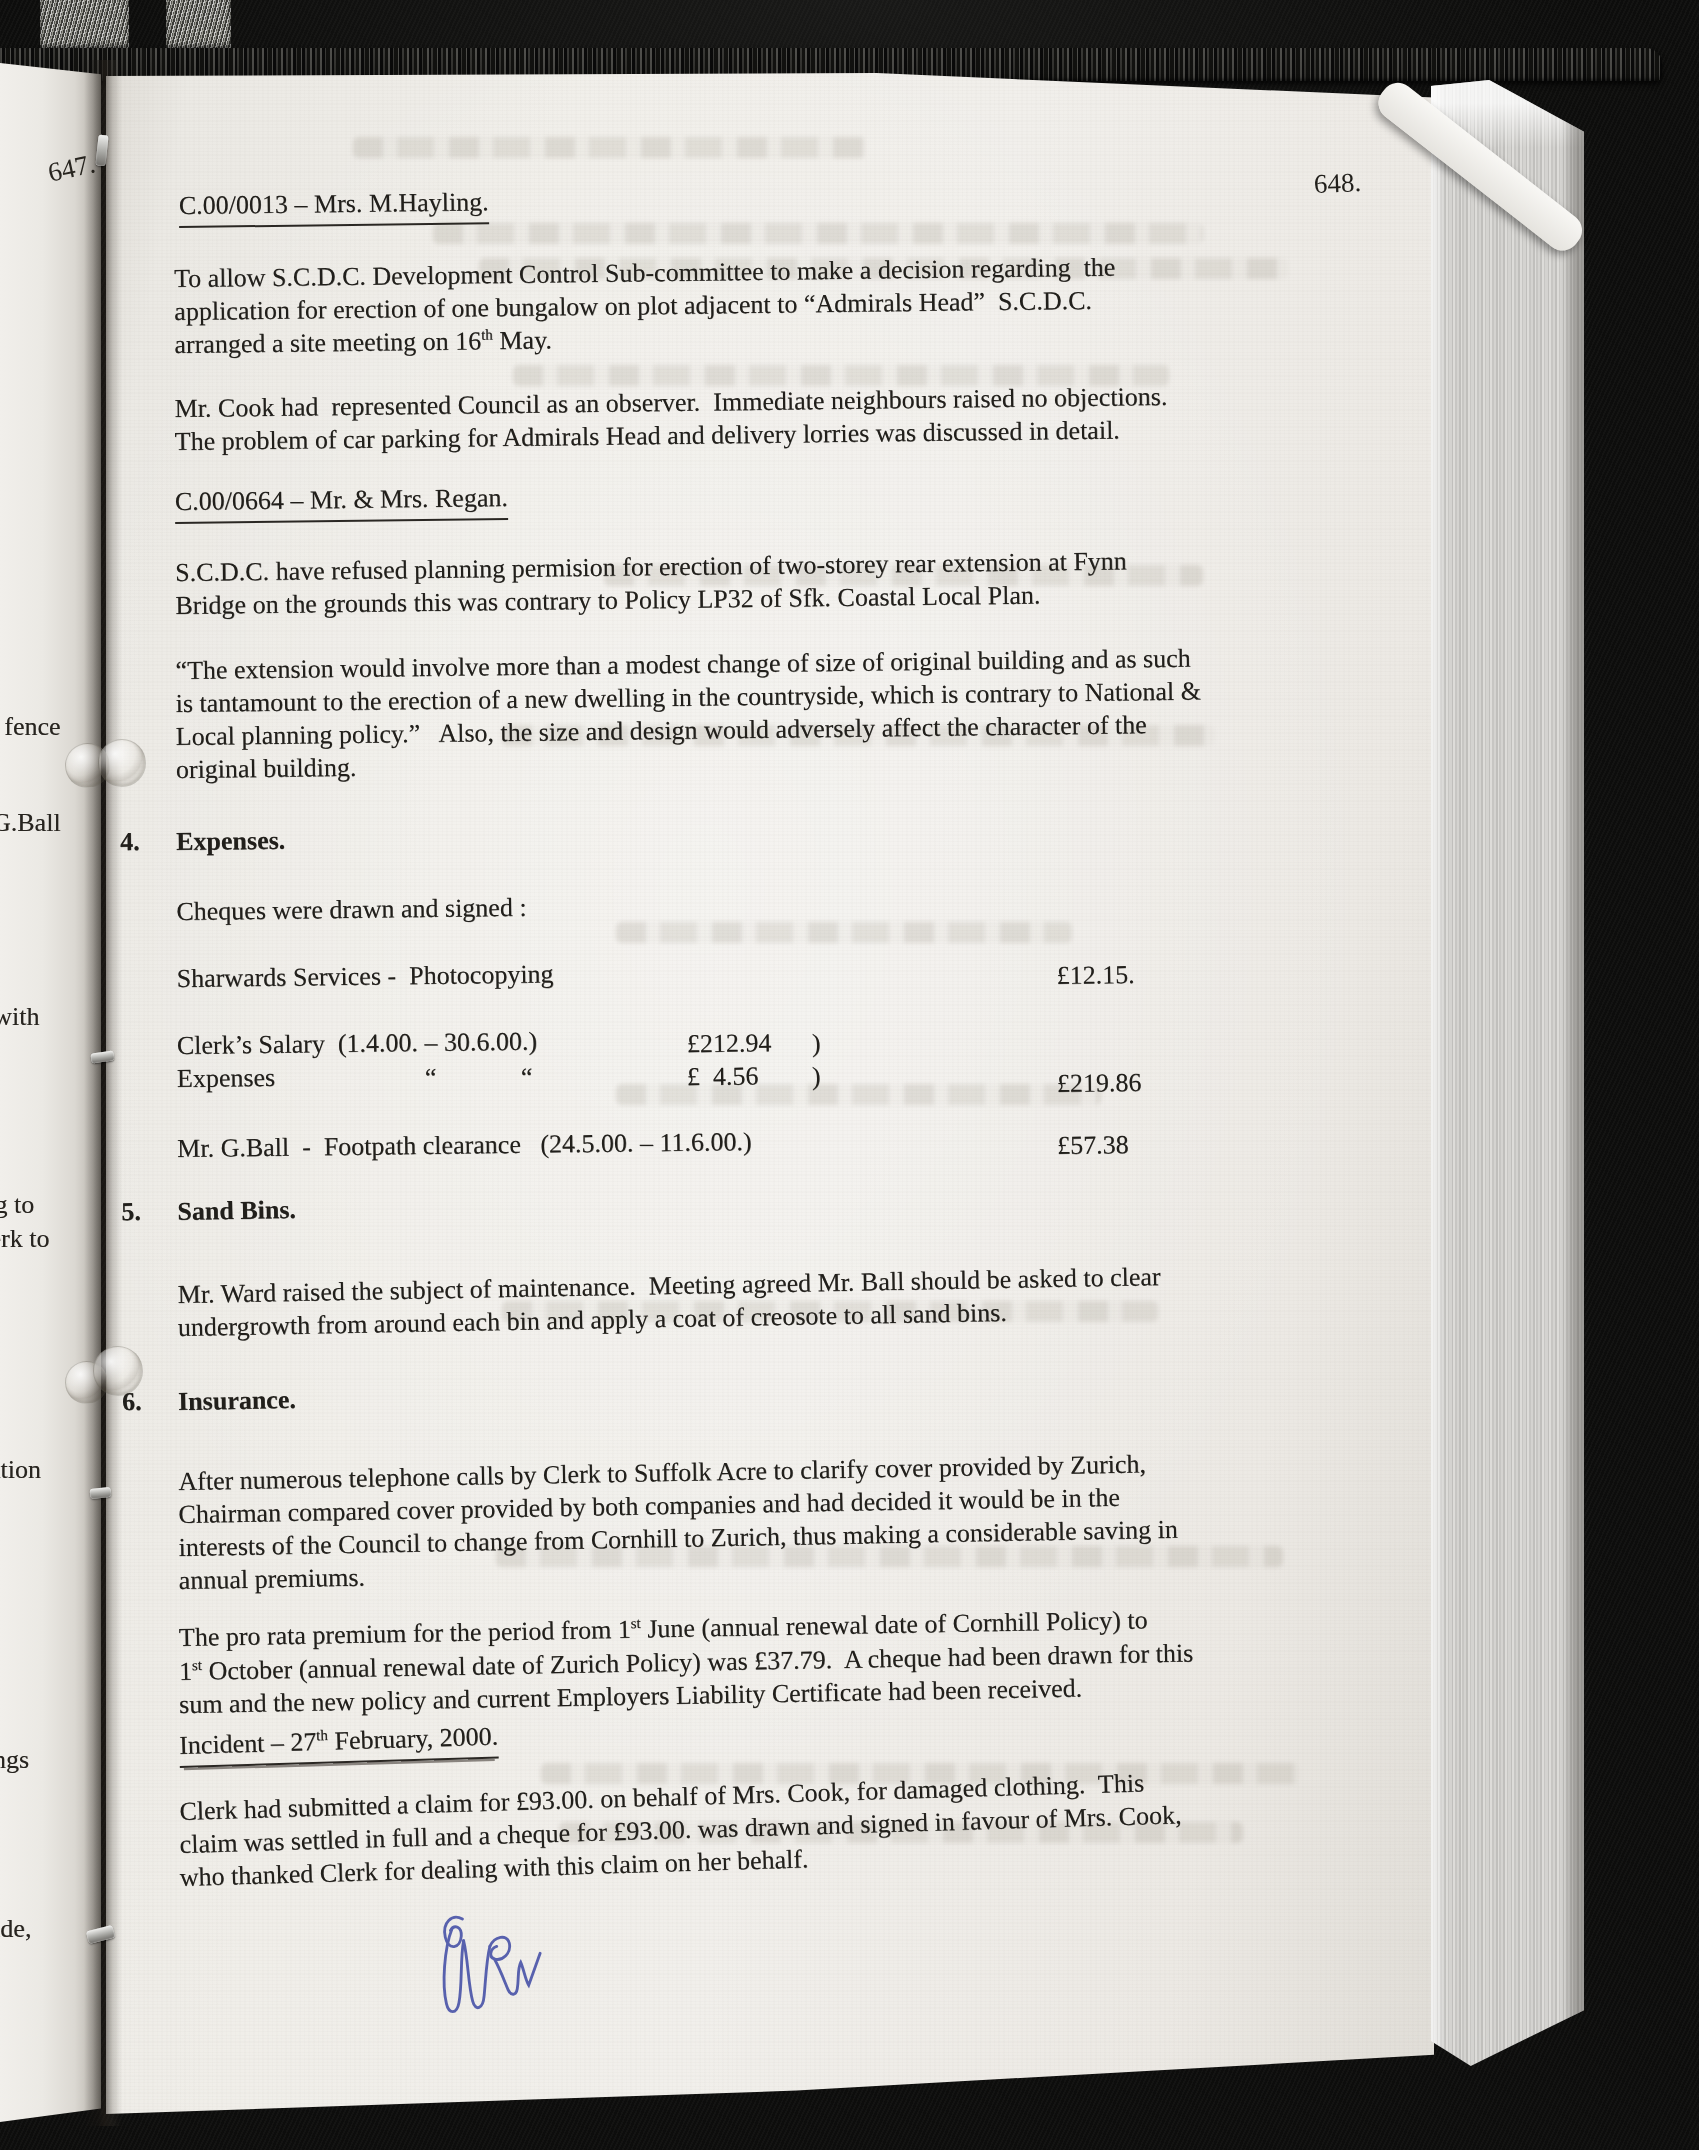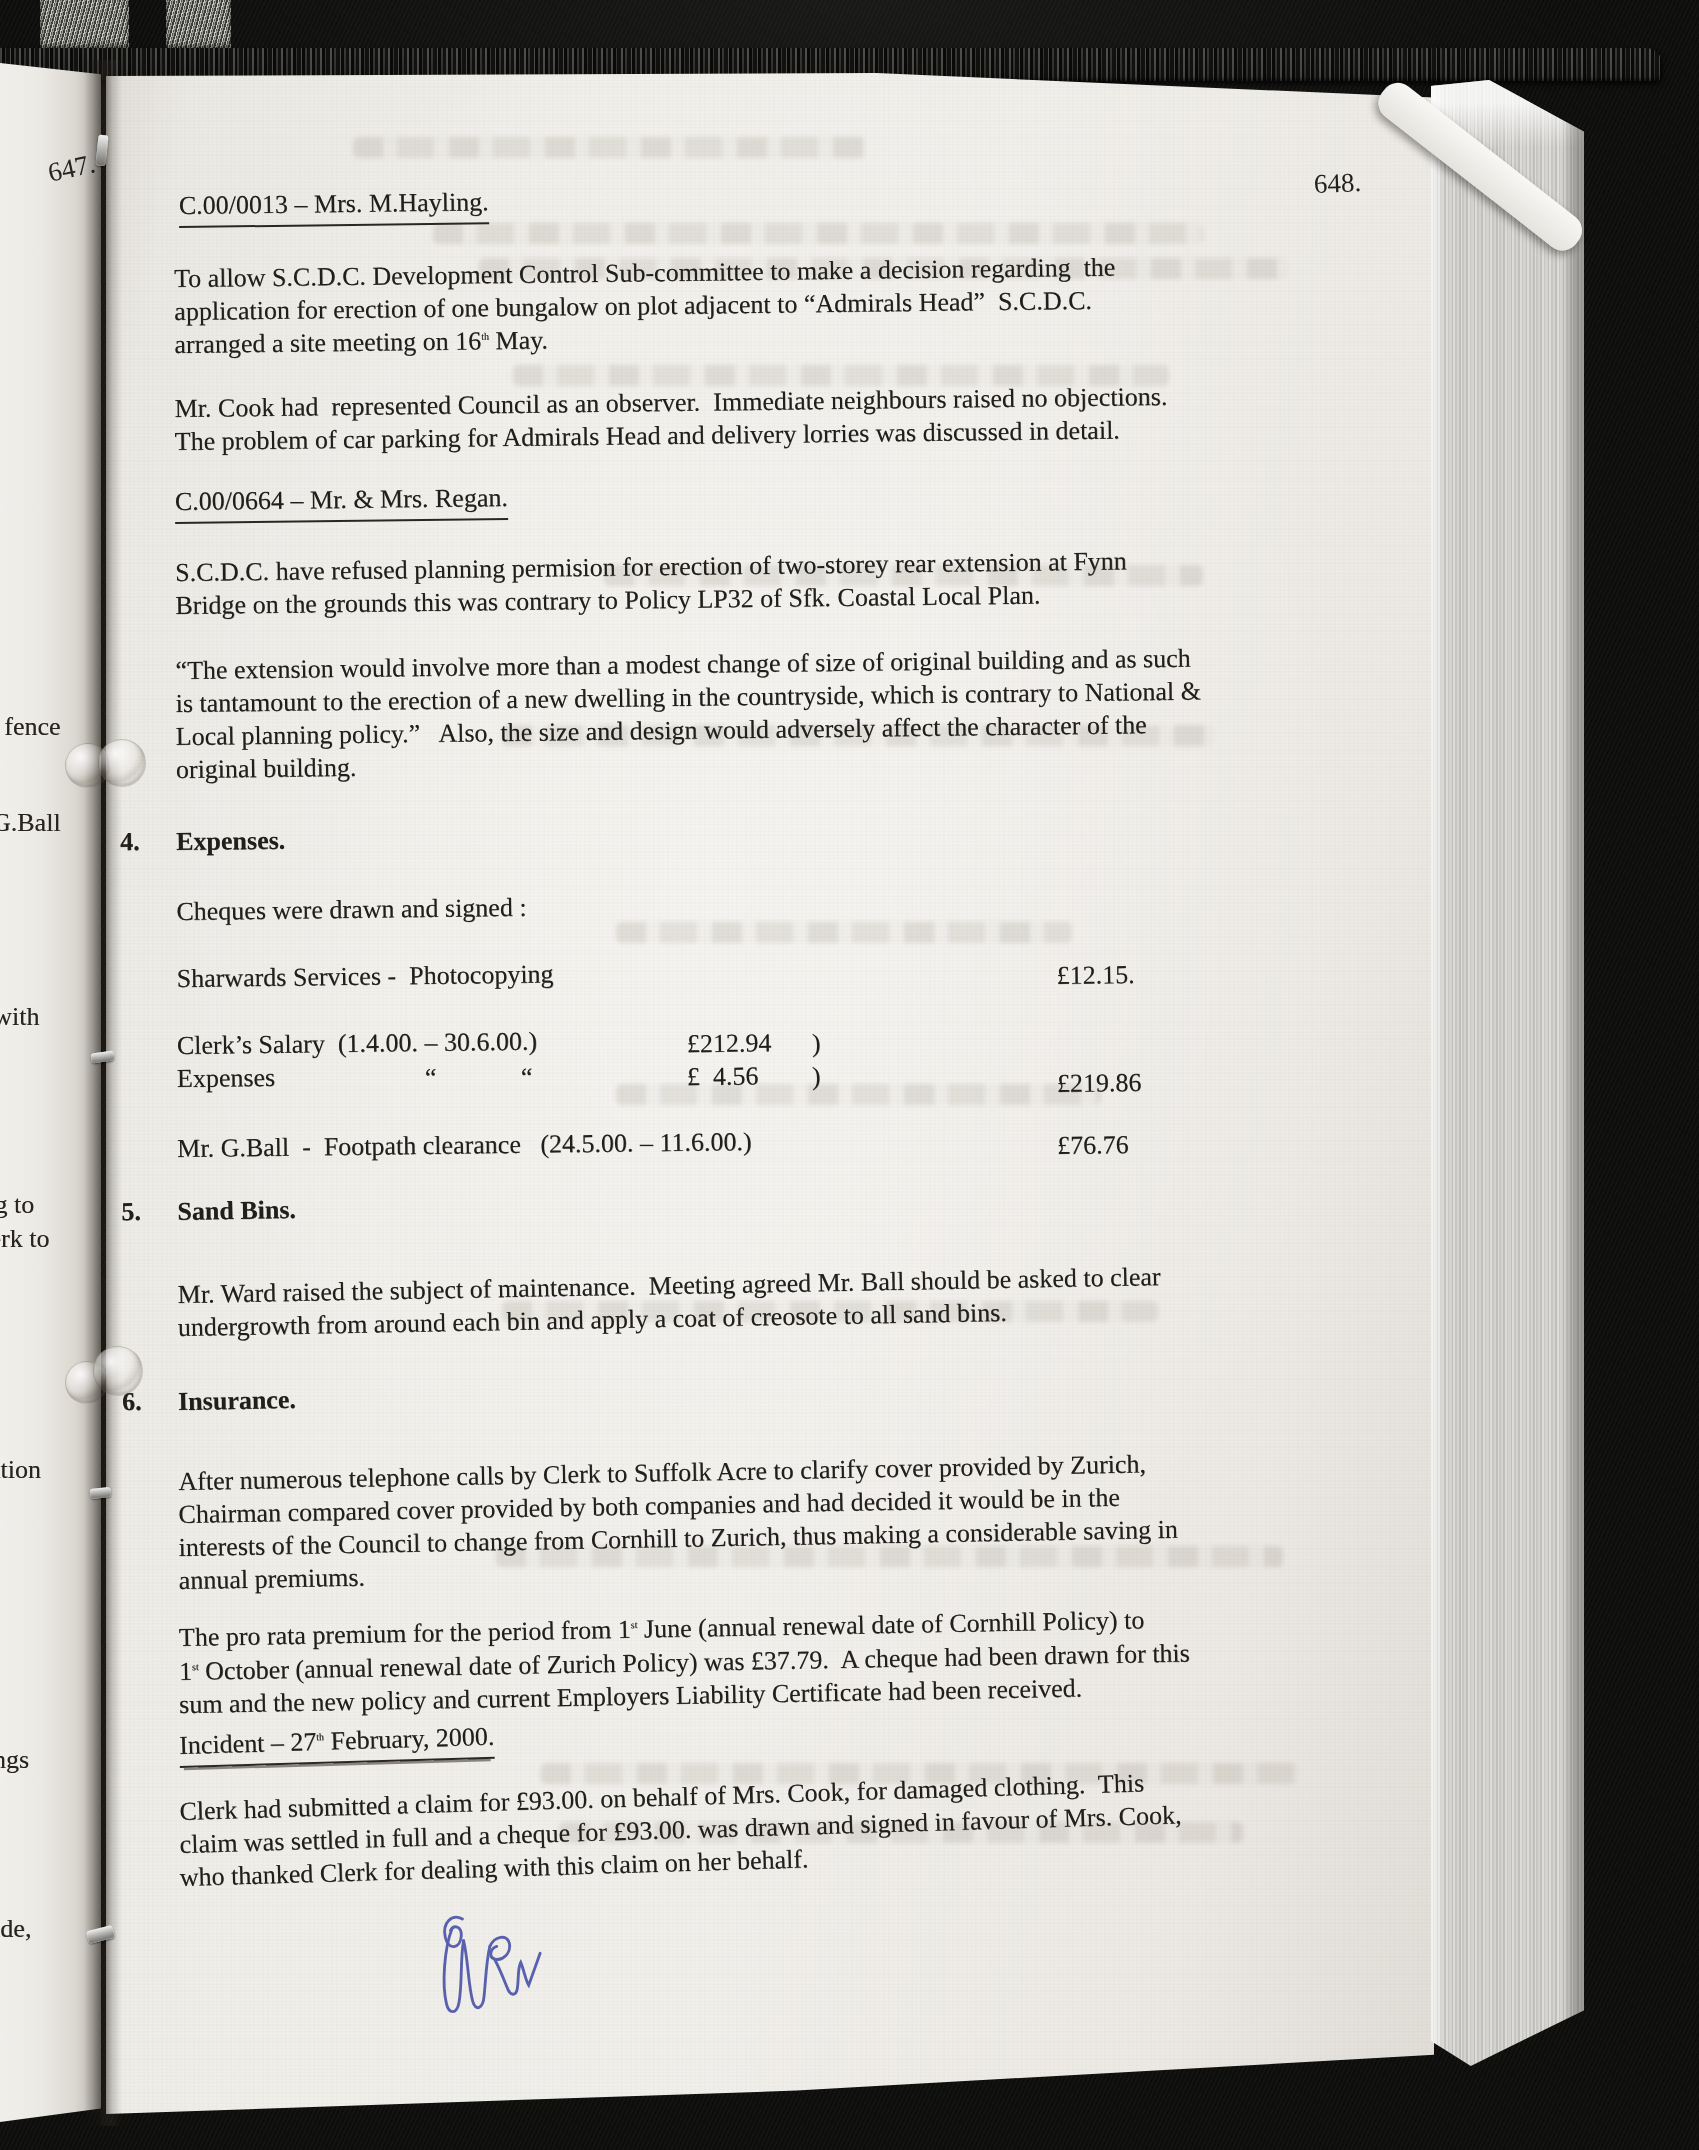--- a/index.html
+++ b/index.html
@@ -51,21 +51,21 @@
      background:
        repeating-linear-gradient(0deg, rgba(120,112,100,.025) 0 1.1px, transparent 1.1px 3.4px),
        repeating-linear-gradient(90deg, rgba(120,112,100,.02) 0 1.7px, transparent 1.7px 4.6px);}
   .textlayer{position:absolute;inset:0;color:#211f1b;transform:rotate(-0.2deg);}
   .tl{position:absolute;white-space:pre;font-size:26px;line-height:33px;
       text-shadow:0.3px 0.3px 0.5px rgba(42,40,36,.55);}
   .b{font-weight:bold;}
   .u{display:inline-block;border-bottom:2.3px solid #2a2723;padding-bottom:4px;}
   .u2{display:inline-block;border-bottom:2.3px solid #2a2723;padding-bottom:4px;
       box-shadow:0 6.3px 0 -4px rgba(52,46,40,.55);}
-  sup.sp{font-size:10px;vertical-align:super;line-height:0;font-family:Liberation Serif, serif;}
+  sup.sp{font-size:15px;vertical-align:super;line-height:0;font-family:Liberation Serif, serif;}
   .tilt1{transform:rotate(-0.5deg);transform-origin:left center;}
   .tilt2{transform:rotate(-0.85deg);transform-origin:left center;}
   .tilt3{transform:rotate(-1.5deg);transform-origin:left center;}
   .p648num{position:absolute;left:1211px;top:97px;font-size:27px;transform:rotate(-2deg);}
   .bleed{position:absolute;height:20.5px;filter:blur(2.3px);border-radius:5.7px;pointer-events:none;
      background:repeating-linear-gradient(90deg,rgba(128,120,104,.17) 0 30px,rgba(128,120,104,.03) 30px 44px,
         rgba(128,120,104,.14) 44px 81px,rgba(128,120,104,.03) 81px 96px);}
   
   .stack{position:absolute;left:1431px;top:80px;width:153px;height:1992px;
      background:
@@ -165,21 +165,21 @@
     <div>
       <div class="tl tilt1" style="left:71px;top:987px;">Expenses</div>
       <div class="tl tilt1" style="left:319px;top:987px;">“</div>
       <div class="tl tilt1" style="left:415px;top:987px;">“</div>
       <div class="tl tilt1" style="left:581px;top:987px;">£  4.56</div>
       <div class="tl tilt1" style="left:706px;top:987px;">)</div>
       <div class="tl tilt1" style="left:951px;top:995px;">£219.86</div>
     </div>
     <div>
       <div class="tl tilt1" style="left:71px;top:1057px;">Mr. G.Ball  -  Footpath clearance   (24.5.00. – 11.6.00.)</div>
-      <div class="tl tilt1" style="left:951px;top:1057px;">£76.76</div>
+      <div class="tl tilt1" style="left:951px;top:1057px;">£57.38</div>
     </div>
 
     <div class="tl tilt2 b" style="left:15.4px;top:1120px;">5.</div>
     <div class="tl tilt2 b" style="left:71px;top:1120px;">Sand Bins.</div>
 
     <div class="tl tilt2" style="left:71px;top:1203px;">Mr. Ward raised the subject of maintenance.  Meeting agreed Mr. Ball should be asked to clear</div>
     <div class="tl tilt2" style="left:71px;top:1236px;">undergrowth from around each bin and apply a coat of creosote to all sand bins.</div>
 
     <div class="tl tilt2 b" style="left:15.4px;top:1310px;">6.</div>
     <div class="tl tilt2 b" style="left:71px;top:1310px;">Insurance.</div>

